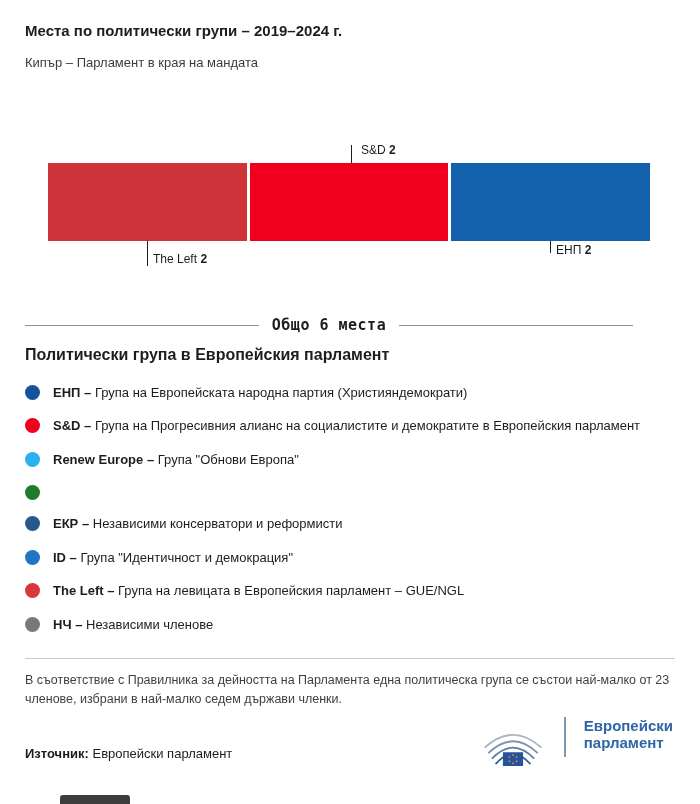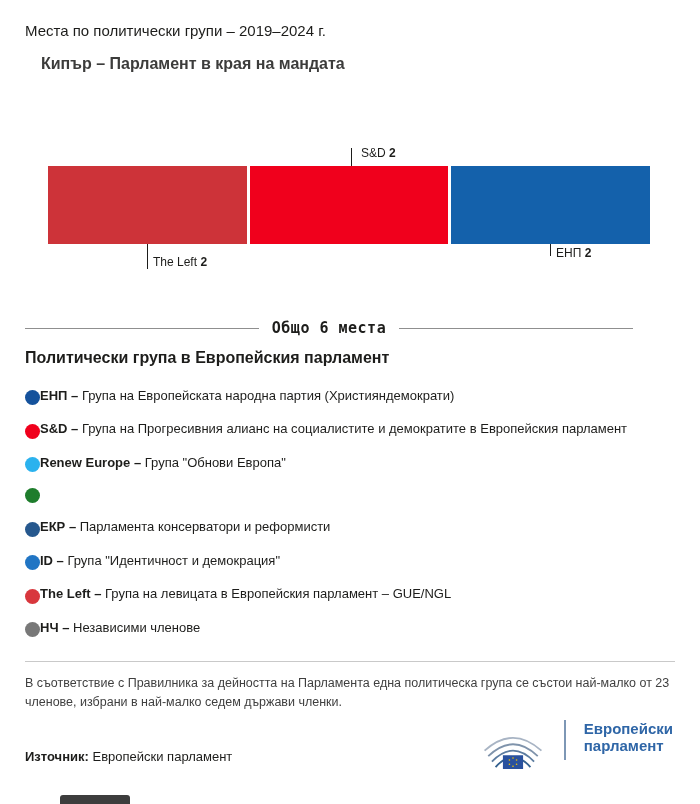--- a/index.html
+++ b/index.html
@@ -7,22 +7,22 @@
   body {
     width:700px; height:804px;
     background:#ffffff;
     font-family:"Liberation Sans", sans-serif;
     color:#1d1d1b;
     position:relative;
     overflow:hidden;
   }
   .page { padding:18px 25px 0 25px; }
 
-  .title { font-size:15px; font-weight:normal; margin:4px 0 16px 0; }
-  .subtitle { font-size:16px; color:#3c3c3b; margin:16px; font-weight:bold; }
+  .title { font-size:15px; font-weight:bold; margin:4px 0 16px 0; }
+  .subtitle { font-size:13px; color:#3c3c3b; margin:0; font-weight:normal; }
 
   
   .chart { position:relative; height:162px; margin-top:50px; }
   .bar { position:absolute; left:23px; top:43px; width:602px; height:78px; display:flex; gap:3px; }
   .seg { flex:1 1 0; }
   .tick { position:absolute; width:1px; background:#1d1d1b; }
   .tick-sd   { left:326px; top:25px;  height:18px; }
   .tick-left { left:122px; top:121px; height:25px; }
   .tick-epp  { left:525px; top:121px; height:12px; }
   .bar-lbl { position:absolute; font-size:12px; white-space:nowrap; }
@@ -31,21 +31,21 @@
   .lbl-epp  { left:531px; top:123px; }
   .bar-lbl b { font-weight:bold; }
 
   
   .total-row { display:flex; align-items:center; gap:13px; margin:34px 42px 8px 0; }
   .total-row .rule { flex:1 1 0; height:1px; background:#8f8f8f; }
   .total-text { font-family:"DejaVu Sans Mono", monospace; font-weight:bold; font-size:15px; letter-spacing:0.5px; }
 
   
   .legend-heading { font-size:16px; font-weight:bold; margin:12px 0 20px 0; }
-  .legend-item { display:flex; align-items:flex-end; margin-bottom:15px; }
+  .legend-item { display:flex; align-items:flex-start; gap:13px; margin-bottom:15px; }
   .dot { width:15px; height:15px; border-radius:50%; flex:0 0 auto; margin-top:1px; }
   .legend-text { font-size:13px; line-height:1.42; max-width:600px; }
   .legend-text b { font-weight:bold; }
 
   
   .divider { border:none; border-top:1px solid #c9c9c9; margin:24px 0 0 0; }
   .note { font-size:12.5px; color:#3f3f3f; line-height:1.5; margin:12px 0 0 0; max-width:648px; }
   .bottom-row { display:flex; justify-content:space-between; align-items:flex-end; margin-top:8px; }
   .source { font-size:13px; padding-bottom:10px; }
   .source b { font-weight:bold; }
@@ -100,21 +100,21 @@
     </div>
     <div class="legend-item">
       <span class="dot" style="background-color: rgb(43, 178, 238);"></span>
       <span class="legend-text"><b>Renew Europe –</b> <span>Група "Обнови Европа"</span></span>
     </div>
     <div class="legend-item">
       <span class="dot" style="background-color: rgb(30, 125, 44);"></span>
     </div>
     <div class="legend-item">
       <span class="dot" style="background-color: rgb(38, 88, 142);"></span>
-      <span class="legend-text"><b>ЕКР –</b> <span>Парламента консерватори и реформисти</span></span>
+      <span class="legend-text"><b>ЕКР –</b> <span>Независими консерватори и реформисти</span></span>
     </div>
     <div class="legend-item">
       <span class="dot" style="background-color: rgb(33, 117, 196);"></span>
       <span class="legend-text"><b>ID –</b> <span>Група "Идентичност и демокрация"</span></span>
     </div>
     <div class="legend-item">
       <span class="dot" style="background-color: rgb(216, 55, 61);"></span>
       <span class="legend-text"><b>The Left –</b> <span>Група на левицата в Европейския парламент – GUE/NGL</span></span>
     </div>
     <div class="legend-item">

